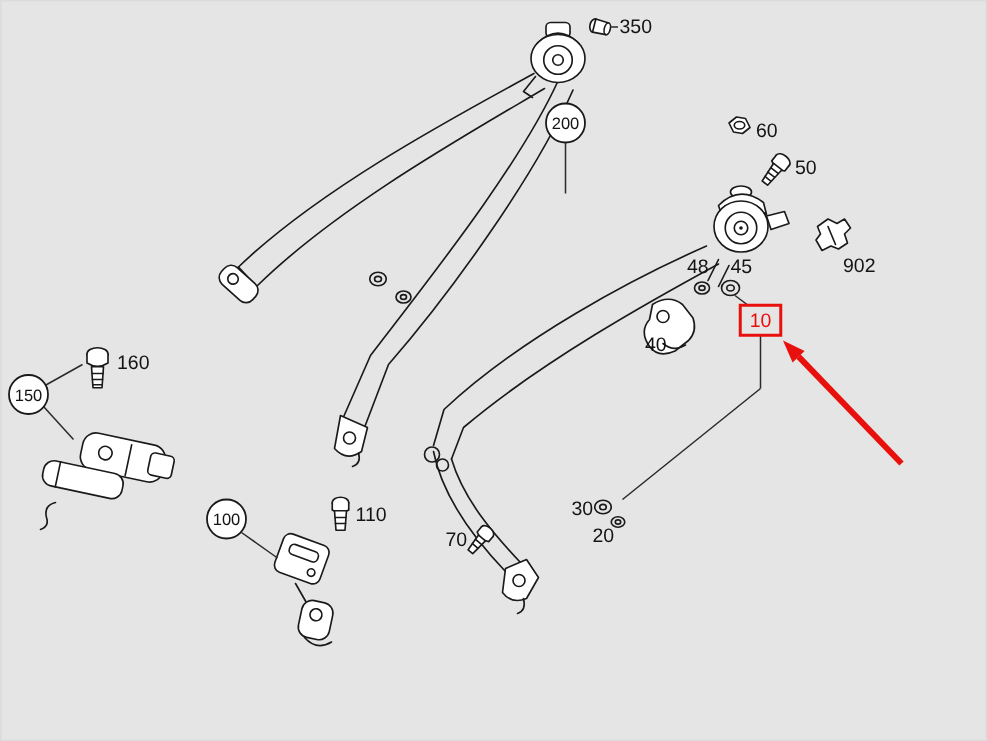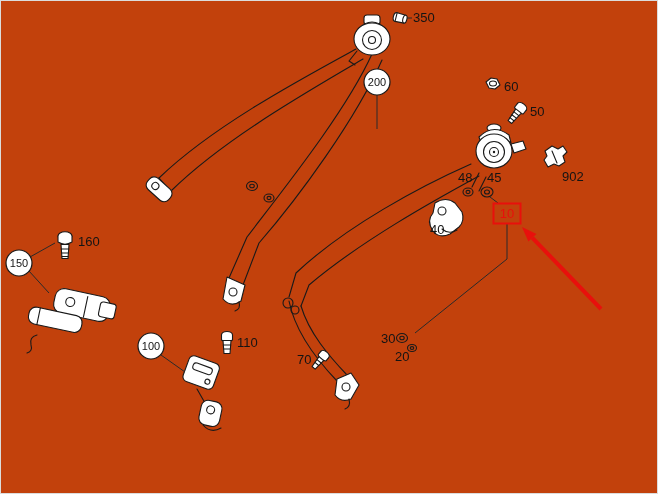--- a/index.html
+++ b/index.html
@@ -1,18 +1,18 @@
 <!DOCTYPE html>
 <html><head>
 <meta charset="utf-8">
 <style>
   html,body{margin:0;padding:0;background:#ffffff;}
   .canvas{
     position:relative;width:658px;height:494px;box-sizing:border-box;
-    background:#c2410c;border:1px solid #dcdcdc;overflow:hidden;
+    background:#e5e5e5;border:1px solid #dcdcdc;overflow:hidden;
     font-family:"Liberation Sans",sans-serif;
   }
   svg{display:block;}
   .part, .part *{stroke:#1a1a1a;stroke-width:1.1;fill:none;stroke-linecap:round;stroke-linejoin:round;}
   .part .fw{fill:#ffffff;}
   .part .fb{fill:#1a1a1a;stroke:none;}
   .leaders line{stroke:#2a2a2a;stroke-width:1;}
   .labels text{fill:#141414;font-size:13px;font-family:"Liberation Sans",sans-serif;stroke:none;}
   .labels text.circled{font-size:11px;text-anchor:middle;}
   .labels circle{fill:#ffffff;stroke:#1a1a1a;stroke-width:1.2;}

